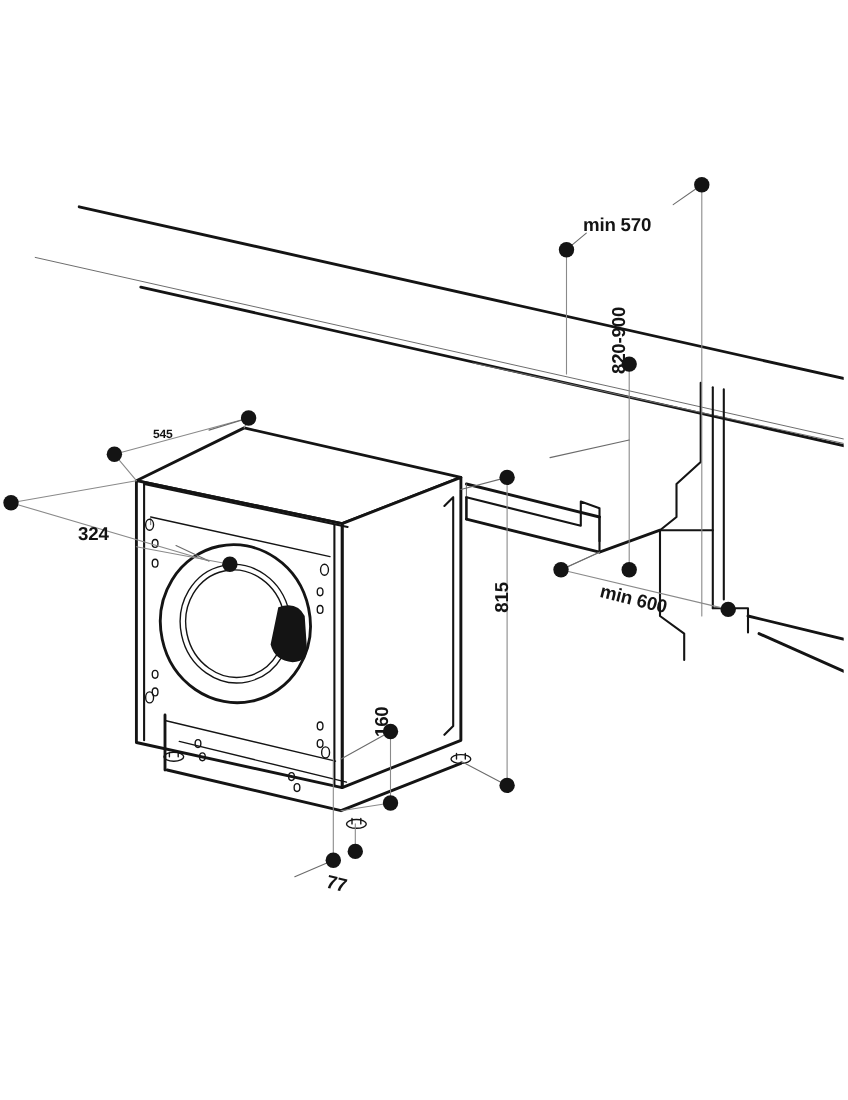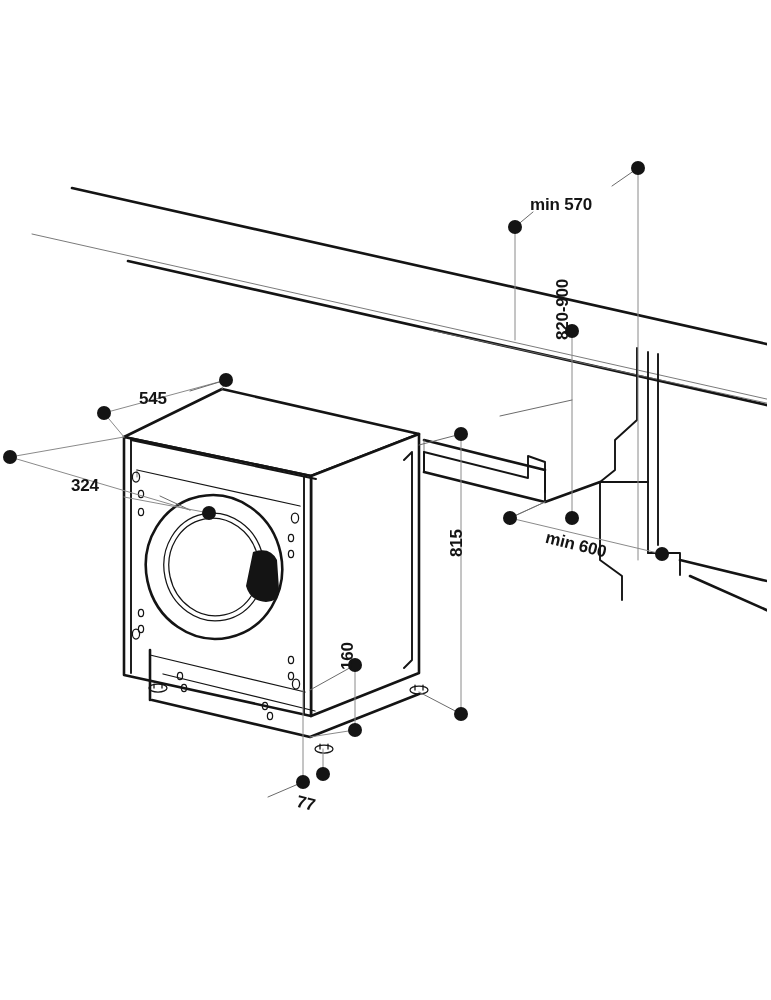--- a/index.html
+++ b/index.html
@@ -195,21 +195,21 @@
       <circle class="dot" cx="355" cy="730" r="7"></circle>
       <circle class="dot" cx="303" cy="782" r="7"></circle>
       <circle class="dot" cx="323" cy="774" r="7"></circle>
     </g>
   </svg>
 
   <div class="dimlabel" style="left:530px;top:196px;font-size:17px;">min 570</div>
 
   <div class="dimlabel" style="left:554px;top:340px;font-size:17px;transform:rotate(-90deg);transform-origin:0 0;">820-900</div>
 
-  <div class="dimlabel" style="left:139px;top:390px;font-size:17px;">545</div>
+  <div class="dimlabel" style="left:139px;top:390px;font-size:11px;">545</div>
 
   <div class="dimlabel" style="left:71px;top:477px;font-size:17px;">324</div>
 
   <div class="dimlabel" style="left:548px;top:529px;font-size:17px;transform:rotate(14deg);transform-origin:0 0;">min 600</div>
 
   <div class="dimlabel" style="left:448px;top:557px;font-size:17px;transform:rotate(-90deg);transform-origin:0 0;">815</div>
 
   <div class="dimlabel" style="left:339px;top:670px;font-size:17px;transform:rotate(-90deg);transform-origin:0 0;">160</div>
 
   <div class="dimlabel" style="left:299px;top:793px;font-size:17px;transform:rotate(14deg);transform-origin:0 0;">77</div>

